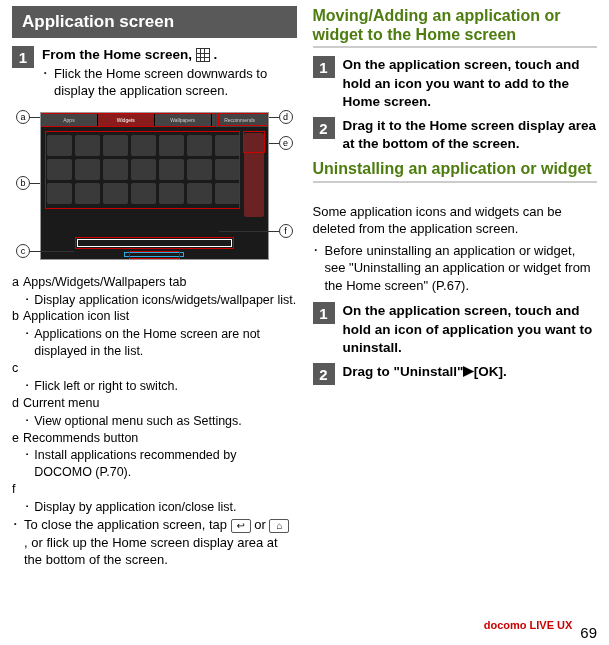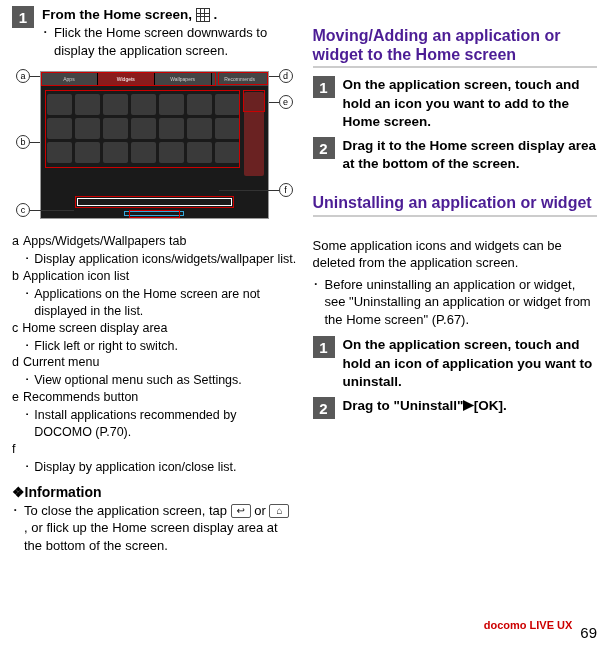--- a/index.html
+++ b/index.html
@@ -168,26 +168,26 @@
     border-radius: 2px;
     padding: 0 4px;
     font-size: 10px;
     line-height: 1.2;
     vertical-align: middle;
     min-width: 20px;
     text-align: center;
   }
 
   .subsection {
-    color: #4c1d95;
+    color: #4d7c0f;
     font-weight: bold;
     font-size: 16px;
     border-bottom: 2px solid #ccc;
     padding-bottom: 2px;
-    margin-top: 20px;
+    margin-top: 0;
     margin-bottom: 8px;
     line-height: 1.2;
   }
 
   .footer {
     position: absolute;
     right: 12px;
     bottom: 4px;
     font-size: 12px;
     display: flex;
@@ -208,20 +208,21 @@
       linear-gradient(#333,#333) 66% 0/1px 100% no-repeat,
       linear-gradient(#333,#333) 0 33%/100% 1px no-repeat,
       linear-gradient(#333,#333) 0 66%/100% 1px no-repeat;
   }
   .tri { display:inline-block; transform: translateY(-1px); }
 </style>
 </head>
 <body>
 
 <div class="col col-left">
+  <div class="section-header">Application screen</div>
 
   <div class="step">
     <div class="step-num">1</div>
     <div class="step-body">
       <div class="step-title">
         <span>From the Home screen, </span>
         <span class="grid-icon"></span>
         <span>.</span>
       </div>
       <div class="bullet-line">
@@ -307,21 +308,20 @@
         <span class="def-label">b</span>
         <span>Application icon list</span>
       </div>
     <div class="def-sub">
         <span>･</span>
         <span>Applications on the Home screen are not displayed in the list.</span>
       </div>
 
     <div class="def-row">
         <span class="def-label">c</span>
-        <span>Home screen display area</span>
       </div>
     <div class="def-sub">
         <span>･</span>
         <span>Flick left or right to switch.</span>
       </div>
 
     <div class="def-row">
         <span class="def-label">d</span>
         <span>Current menu</span>
       </div>
@@ -341,21 +341,20 @@
 
     <div class="def-row">
         <span class="def-label">f</span>
       </div>
     <div class="def-sub">
         <span>･</span>
         <span>Display by application icon/close list.</span>
       </div>
   </div>
 
-  <div class="info-head">❖Information</div>
   <div class="info-body">
     <div class="bullet-line">
       <span class="dot">･</span>
       <span>
         <span>To close the application screen, tap </span>
         <span class="key">↩</span>
         <span> or </span>
         <span class="key">⌂</span>
         <span> , or flick up the Home screen display area at the bottom of the screen.</span>
       </span>

